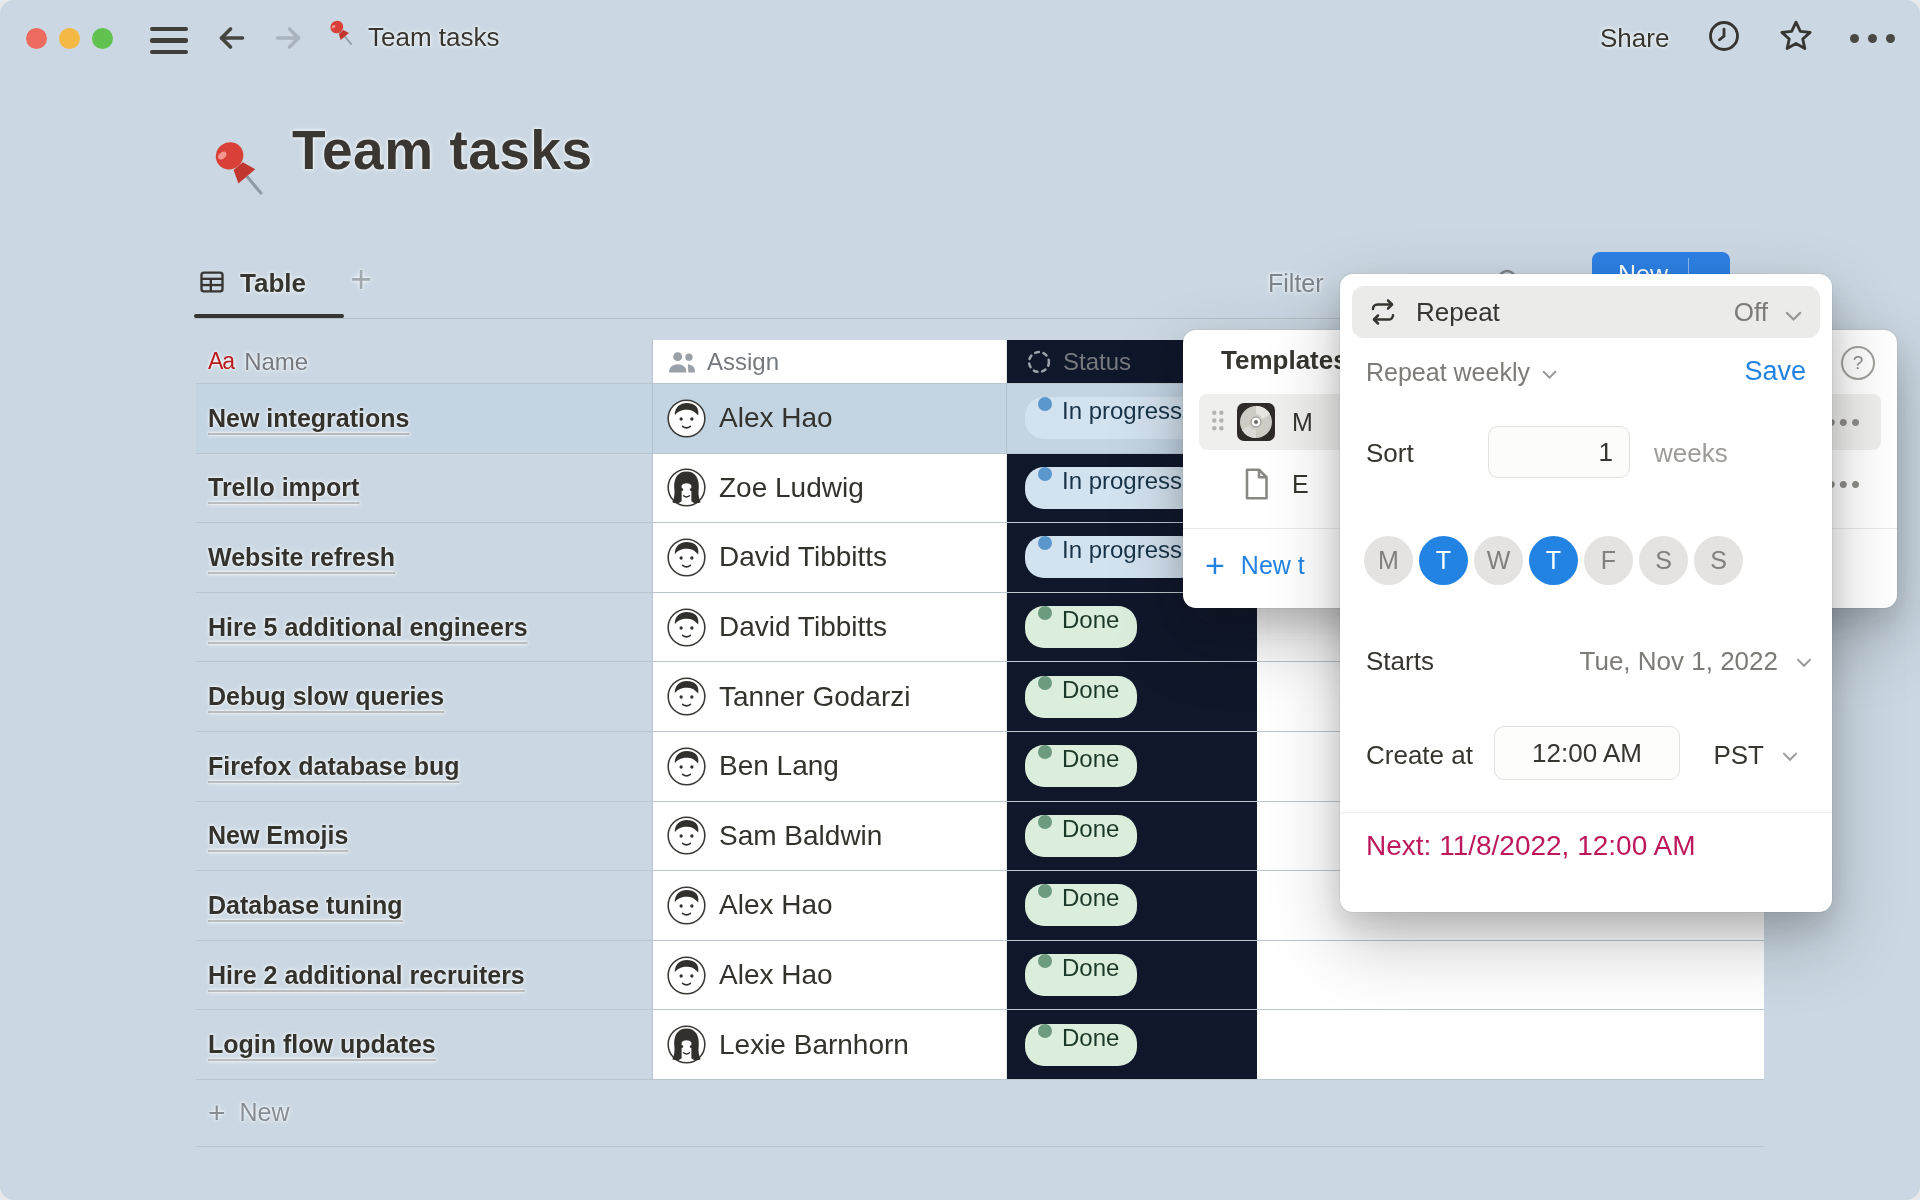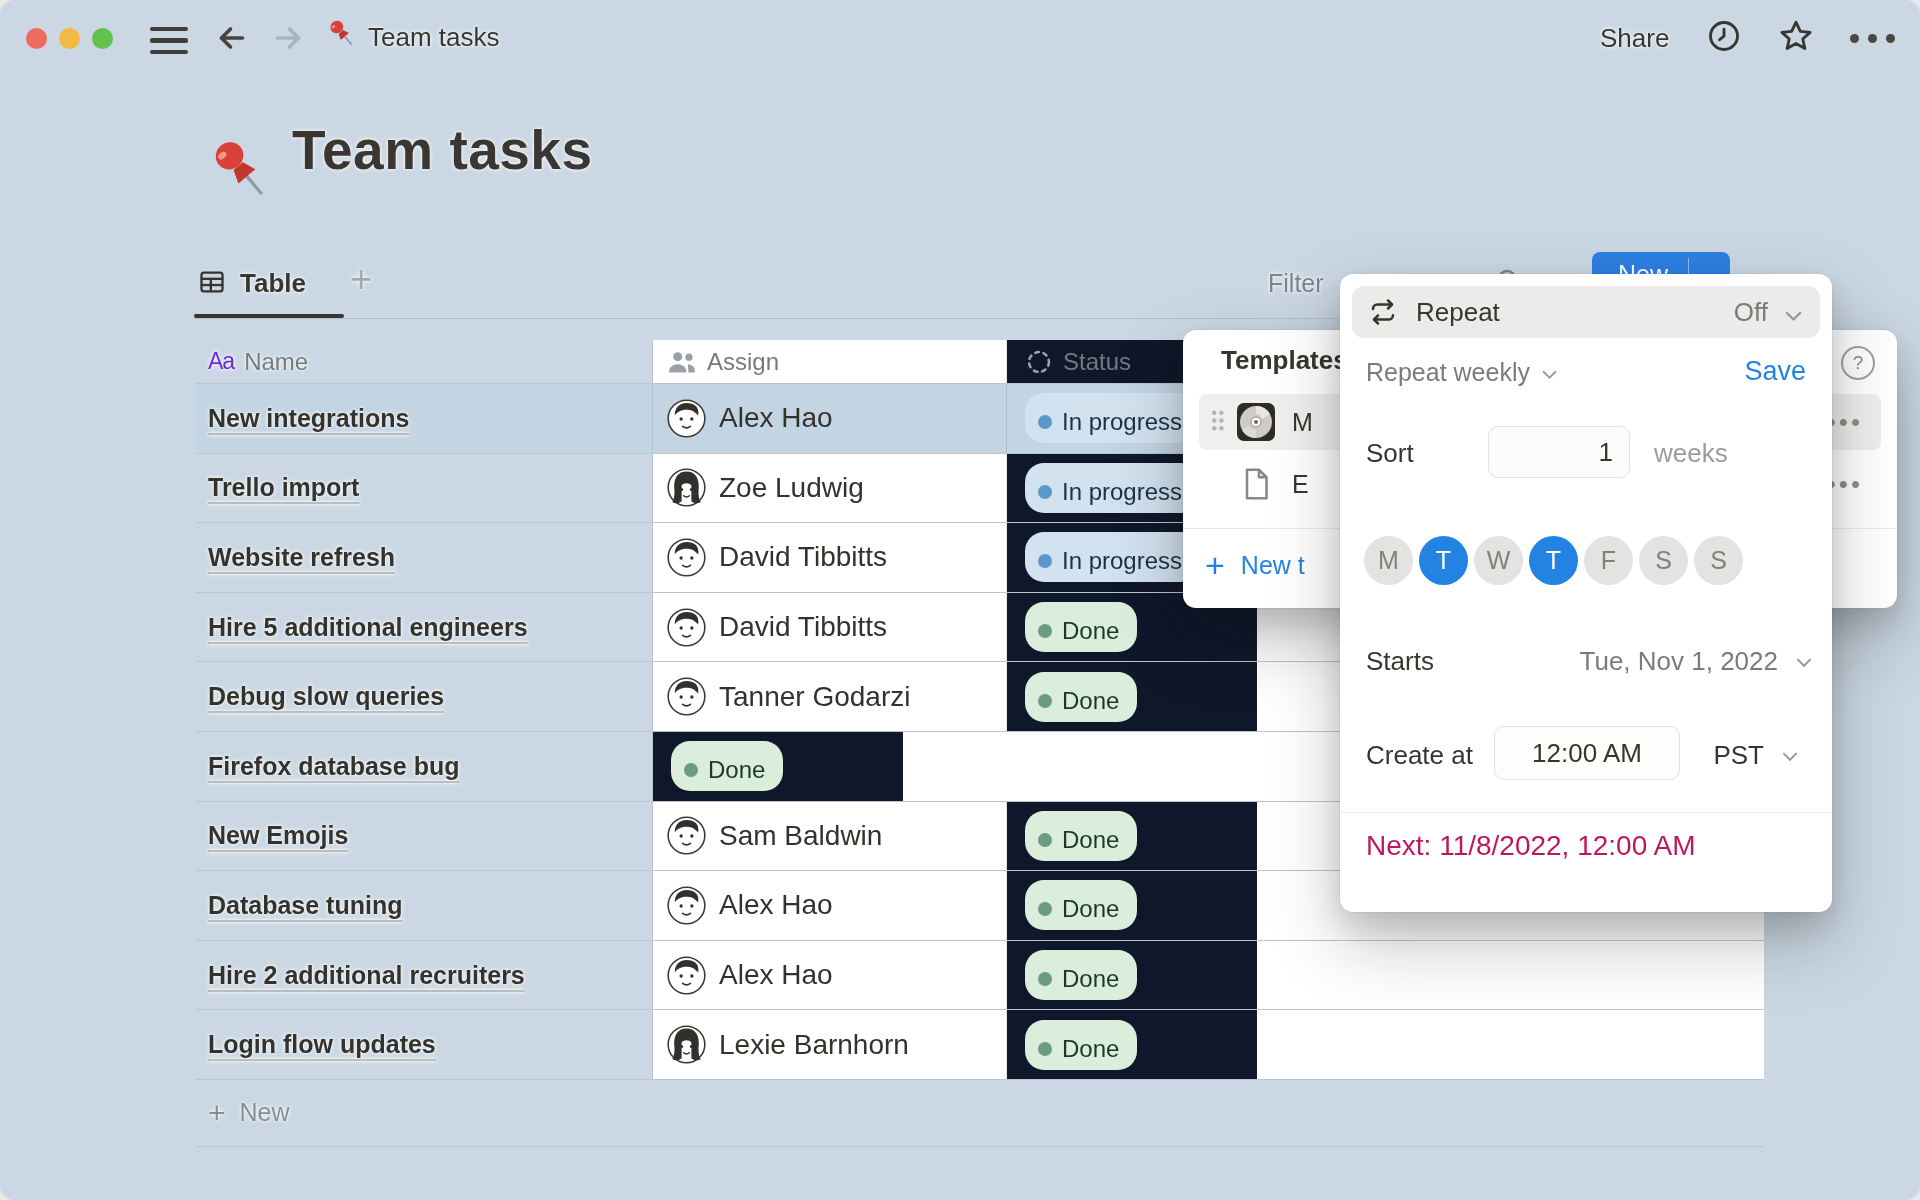--- a/index.html
+++ b/index.html
@@ -41,27 +41,27 @@
   .trow{height:68.6px;}
   .newrow{height:66px;align-items:center;}
   .cell{box-sizing:border-box;border-right:1px solid rgba(55,53,47,.12);display:flex;align-items:center;overflow:hidden;}
   .c-name{width:457px;padding-left:12px;}
   .c-assign{width:354px;padding-left:14px;background:#fff;}
   .c-status{width:250px;padding-left:18px;background:#0f172a;}
   .c-extra{width:507px;border-right:none;background:#fff;}
   .thead .cell{color:#75797d;font-size:24px;}
   .thead .c-name{background:transparent;}
   .hl .cell{background:#c3d4e3;}
-  .aa{font-size:23px;color:#6d28d9;margin-right:10px;letter-spacing:-1px;}
+  .aa{font-size:23px;color:#b91c1c;margin-right:10px;letter-spacing:-1px;}
   .hico{margin-right:10px;display:flex;align-items:center;}
   .rowname{font-size:25px;font-weight:600;color:#34322d;text-decoration:underline;text-decoration-color:rgba(55,53,47,.28);text-decoration-thickness:1.5px;text-underline-offset:6px;}
   .avatar{width:39px;height:39px;margin-right:13px;flex:0 0 auto;}
   .avatar svg{width:100%;height:100%;display:block;}
   .aname{font-size:28px;color:#34322d;}
-  .pill{display:inline-flex;align-items:center;height:42px;border-radius:19px;padding:8px 18px 0 13px;flex:0 0 auto;}
+  .pill{display:inline-flex;height:42px;border-radius:19px;padding:0 18px 0 13px;flex:0 0 auto;}
   .pill .dot{width:14px;height:14px;border-radius:50%;margin-right:10px;}
   .pill .plabel{font-size:24px;font-weight:500;white-space:nowrap;}
   .p-prog{background:#d3e2ef;} .p-prog .dot{background:#5b97cd;} .p-prog .plabel{color:#183347;}
   .p-done{background:#dbeddb;} .p-done .dot{background:#6c9b7d;} .p-done .plabel{color:#1c3829;}
   .newrow .plus{font-size:30px;color:#868d94;margin:0 14px 0 12px;font-weight:300;}
   .newrow .nlabel{font-size:25px;color:#868d94;}
 
   
   .popup{position:absolute;background:#fff;border-radius:13px;box-shadow:0 0 0 1px rgba(15,15,15,.04),0 14px 28px rgba(15,15,15,.12),0 30px 70px rgba(15,15,15,.25);}
   .tpl-pop{left:1183px;top:330px;width:714px;height:278px;z-index:10;}
@@ -355,20 +355,32 @@
           <span class="plabel">Done</span>
         </span>
       </div>
       <div class="cell c-extra"></div>
     </div>
 
     <div class="trow">
       <div class="cell c-name">
         <span class="rowname halo">Firefox database bug</span>
       </div>
+      <div class="cell c-assign">
+        <span class="avatar">
+              <svg viewBox="0 0 40 40">
+                <circle cx="20" cy="20" r="18.8" fill="#fff" stroke="#3a3935" stroke-width="1.6"></circle>
+                <path d="M8 17C7.5 8 14 4 20 4c8 0 13.5 4 12 13-4-5-8-6-12-6-6 0-10 2.5-12 6Z" fill="#32302c"></path>
+                <circle cx="14.5" cy="20.5" r="1.7" fill="#32302c"></circle>
+                <circle cx="25.5" cy="20.5" r="1.7" fill="#32302c"></circle>
+                <path d="M16 28c2.5 2 5.5 2 8 0" stroke="#32302c" stroke-width="1.6" fill="none" stroke-linecap="round"></path>
+              </svg>
+            </span>
+        <span class="aname">Ben Lang</span>
+      </div>
       <div class="cell c-status">
         <span class="pill p-done">
           <span class="dot"></span>
           <span class="plabel">Done</span>
         </span>
       </div>
       <div class="cell c-extra"></div>
     </div>
 
     <div class="trow">

